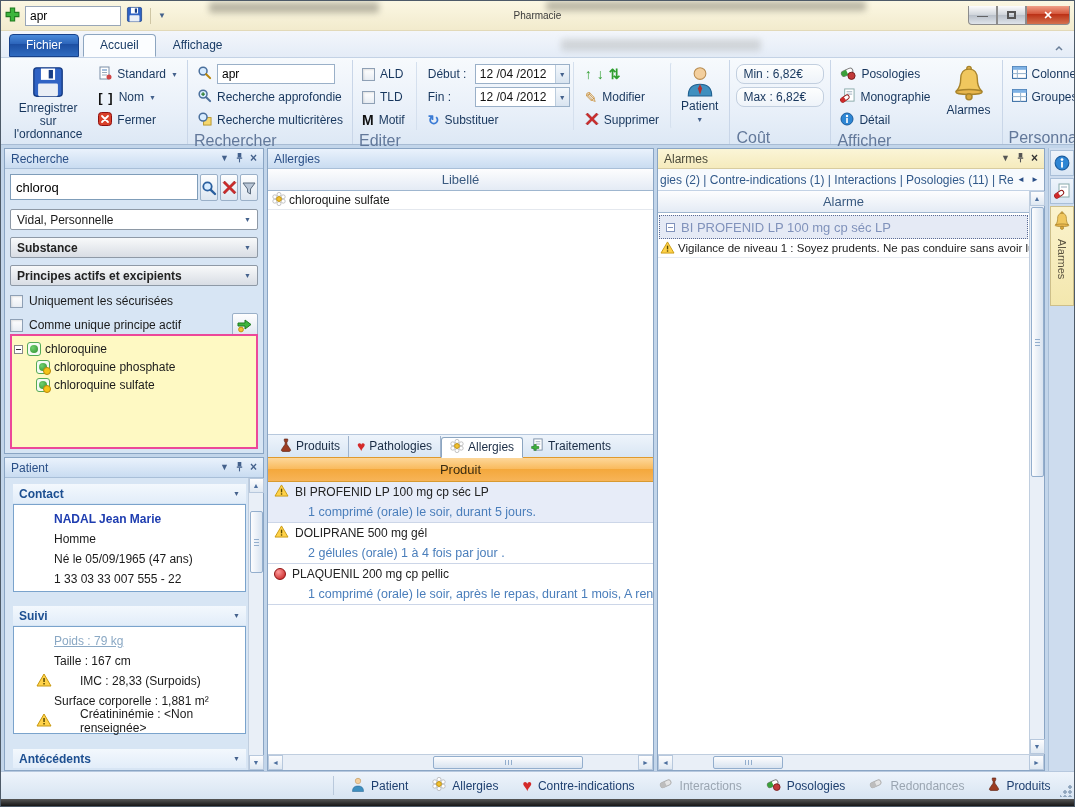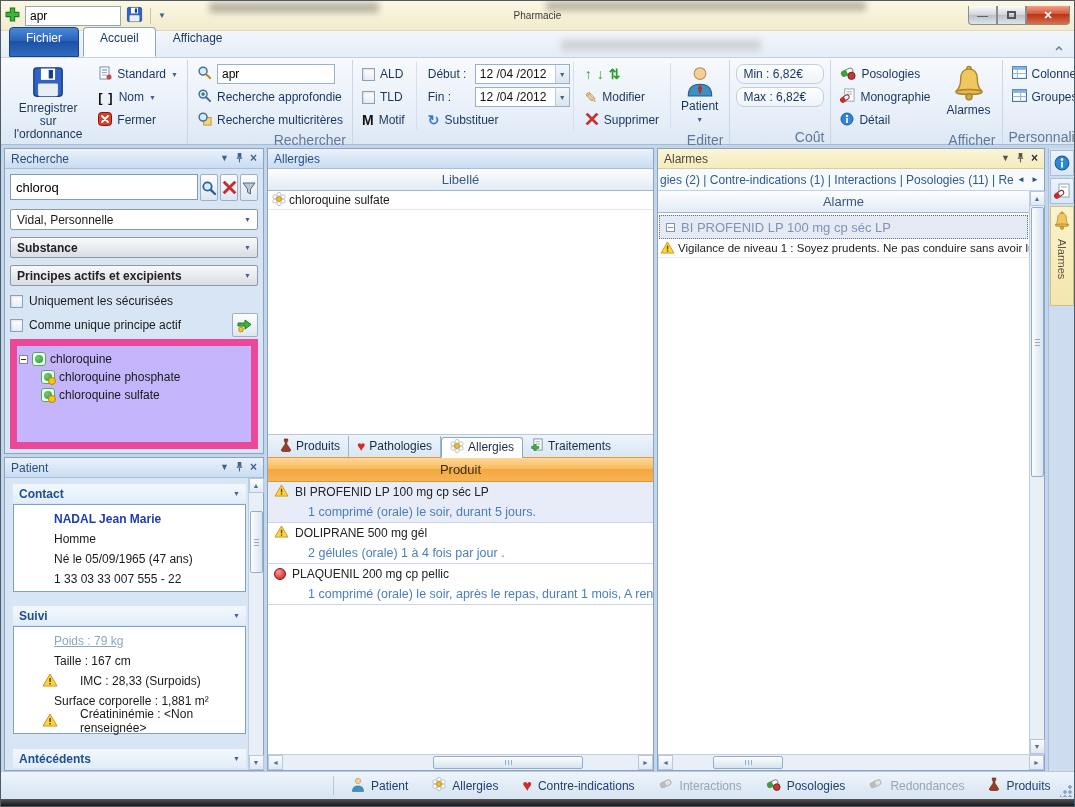--- a/index.html
+++ b/index.html
@@ -13,30 +13,30 @@
 .qat-sep{width:1px;height:16px;background:#cfc6a4;margin:0 2px}
 .win-title{position:absolute;left:0;right:0;text-align:center;color:#3a3a3a;font-size:10px;pointer-events:none}
 .blur{position:absolute;background:rgba(110,108,96,.45);filter:blur(3px);border-radius:3px}
 .winbtns{margin-left:auto;display:flex;z-index:2}
 .winbtn{width:29px;height:19px;border:1px solid #8c8c8c;border-top:none;background:linear-gradient(#fdfdfd,#cfd4da 50%,#b8bfc8 50%,#dfe4ea);display:flex;align-items:center;justify-content:center;font-size:11px;color:#444}
 .winbtn.min{border-radius:0 0 0 4px}
 .winbtn.close{width:44px;background:linear-gradient(#f0a088,#d4553a 45%,#bb3015 45%,#d4724f);border-radius:0 0 4px 0;color:#fff;font-weight:bold}
 .maxglyph{width:9px;height:8px;border:2px solid #555}
 
 .tabrow{height:27px;background:linear-gradient(#f3f6fb,#e4ecf7);display:flex;align-items:flex-end;padding:0 0 0 8px;position:relative;border-bottom:1px solid #c3d2e5}
-.ftab{height:30px;padding:3px 16px;border-radius:4px 4px 0 0;font-size:12px}
+.ftab{height:23px;padding:3px 16px;border-radius:4px 4px 0 0;font-size:12px}
 .ftab.fichier{background:linear-gradient(#4a8ada,#2a62b8 45%,#1d4fa3 45%,#2f6bc0);color:#fff;border:1px solid #17418a;margin-right:4px}
 .ftab.active{background:#fbfdff;border:1px solid #8ca5c0;border-bottom:1px solid #fbfdff;color:#1a3c66}
 .ftab.plain{color:#1a3c66;border:1px solid transparent}
 .ribbon-chevron{position:absolute;right:10px;bottom:5px;width:10px;height:10px;color:#6b7f99}
 
 .ribbon{height:87px;background:linear-gradient(#f7fafd,#e9f0f9 60%,#dde8f5);border-bottom:1px solid #a8bcd4;display:flex;padding:2px 2px 0 2px}
 .rgroup{display:flex;flex-direction:column;border-right:1px solid #c9d6e8;padding:2px 6px 0 6px}
 .rgroup-body{flex:1;display:flex;align-items:flex-start;gap:8px}
-.rgroup-label{height:17px;text-align:right;font-size:14px;color:#62789a;padding-top:2px}
+.rgroup-label{height:17px;text-align:left;font-size:16px;color:#62789a;padding-top:2px}
 .bigbtn{display:flex;flex-direction:column;align-items:center;justify-content:flex-start;padding:2px 4px;border:1px solid transparent;border-radius:3px;text-align:center;font-size:12px;color:#17365d;line-height:13px}
 .rcol{display:flex;flex-direction:column;gap:3px;padding-top:2px}
 .rbtn{display:flex;align-items:center;gap:5px;height:20px;padding:0 3px;font-size:12px;color:#17365d;white-space:nowrap}
 .caret{font-size:7px;color:#44618c}
 .chk{width:13px;height:13px;border:1px solid #8ea0b5;background:linear-gradient(#fff,#e8edf3);box-shadow:inset 1px 1px 2px rgba(0,0,0,.12)}
 .datefield{width:95px;height:20px;border:1px solid #9ab0c8;background:#fff;display:flex;align-items:center}
 .datefield .dval{flex:1;padding:0 4px;font-size:12px;color:#111}
 .datefield .dbtn{width:14px;height:100%;border-left:1px solid #bcd;display:flex;align-items:center;justify-content:center;background:linear-gradient(#f4f8fc,#d9e4f0)}
 .ribbon-search{width:118px;height:20px;border:1px solid #9ab0c8;padding:0 4px;font-size:12px;font-family:"Liberation Sans",sans-serif}
 .greenarrow{color:#2f9e2f;font-weight:bold;font-size:14px;line-height:14px}
@@ -55,37 +55,37 @@
 .rech-body{flex:1;padding:5px 5px 4px 5px;display:flex;flex-direction:column;min-height:0}
 .searchrow{display:flex;gap:2px;height:28px}
 .searchrow input{flex:1;height:26px;border:1px solid #7f9db9;padding:0 5px;font-size:13px;font-family:"Liberation Sans",sans-serif}
 .sqbtn{width:29px;height:27px;border:1px solid #9ab0c8;border-radius:2px;background:linear-gradient(#fefefe,#dde6f0);display:flex;align-items:center;justify-content:center}
 .dd{height:21px;border:1px solid #8e99a6;border-radius:2px;display:flex;align-items:center;padding:0 6px;background:linear-gradient(#f8f9fa,#d8dde4);margin-top:7px}
 .dd.white{background:#fff}
 .dd .ddlabel{flex:1;color:#1a1a1a}
 .dd.strong .ddlabel{font-weight:bold;color:#222}
 .checkrow{display:flex;align-items:center;gap:6px;margin-top:6px;height:18px}
 .checkrow .cl{flex:1}
-.treebox{flex:1;background:#c4b5fd;border:7px solid #ec4899;margin-top:5px;padding:4px 2px;overflow:hidden}
+.treebox{flex:1;background:#fef9c3;border:2px solid #ec4899;padding:4px 2px;overflow:hidden}
 .tnode{display:flex;align-items:center;gap:4px;height:18px}
 .tnode.child{padding-left:22px}
 .expander{width:9px;height:9px;border:1px solid #888;background:#fff;position:relative}
 .expander::after{content:"";position:absolute;left:1px;right:1px;top:3px;height:1px;background:#333}
 .nodeic{width:14px;height:14px;border:1px solid #55aa55;border-radius:3px;background:#f4faf4;position:relative}
 .nodeic::after{content:"";position:absolute;left:2px;top:2px;width:8px;height:8px;border-radius:50%;background:radial-gradient(circle at 35% 35%,#6fd06f,#2e8f2e)}
 .nodeic.sec::before{content:"";position:absolute;right:-2px;bottom:-2px;width:6px;height:6px;border-radius:50%;background:#f5c518;border:1px solid #b8860b;z-index:2}
 
 .pat{flex:1}
 .pat-body{flex:1;display:flex;min-height:0}
 .pat-content{flex:1;display:flex;flex-direction:column;padding:6px 2px 2px 8px;min-height:0}
 .sect-head{display:flex;align-items:center;height:19px;padding:0 6px;background:linear-gradient(#f3f8fd,#e2edf9);color:#1d4f91;font-weight:bold;font-size:12px}
 .sect-head .st{flex:1}
 .sect-box{background:#fff;border:1px solid #7aa3cc;padding:4px 0 2px 0;margin-top:1px}
 .prow{height:20px;display:flex;align-items:center;padding-left:40px;color:#1a1a1a}
-.prow.warn{padding-left:28px;gap:16px}
+.prow.warn{padding-left:22px;gap:22px}
 .prow.warn .wtext{padding-left:6px}
 .name-blue{color:#1e3db0;font-weight:bold}
 .linktxt{color:#8aa8c4;text-decoration:underline}
 
 .vscroll{width:15px;background:#e9eff7;border-left:1px solid #c0cedf;display:flex;flex-direction:column;align-items:center}
 .scrbtn{width:15px;height:15px;background:linear-gradient(#fdfdfe,#dfe8f2);border:1px solid #b7c8dd;display:flex;align-items:center;justify-content:center;font-size:7px;color:#4d6f9e}
 .vthumb{width:13px;background:linear-gradient(90deg,#fdfdfe,#d8e3f0);border:1px solid #93aecd;border-radius:2px;margin:1px 0;position:relative}
 .vthumb::after{content:"";position:absolute;left:3px;right:3px;top:50%;height:1px;background:#93aecd;box-shadow:0 -3px 0 #93aecd,0 3px 0 #93aecd}
 .hscroll{height:16px;background:#e9eff7;border-top:1px solid #c0cedf;display:flex;align-items:center}
 .hthumb{height:13px;background:linear-gradient(#fdfdfe,#d8e3f0);border:1px solid #93aecd;border-radius:2px;position:relative}

